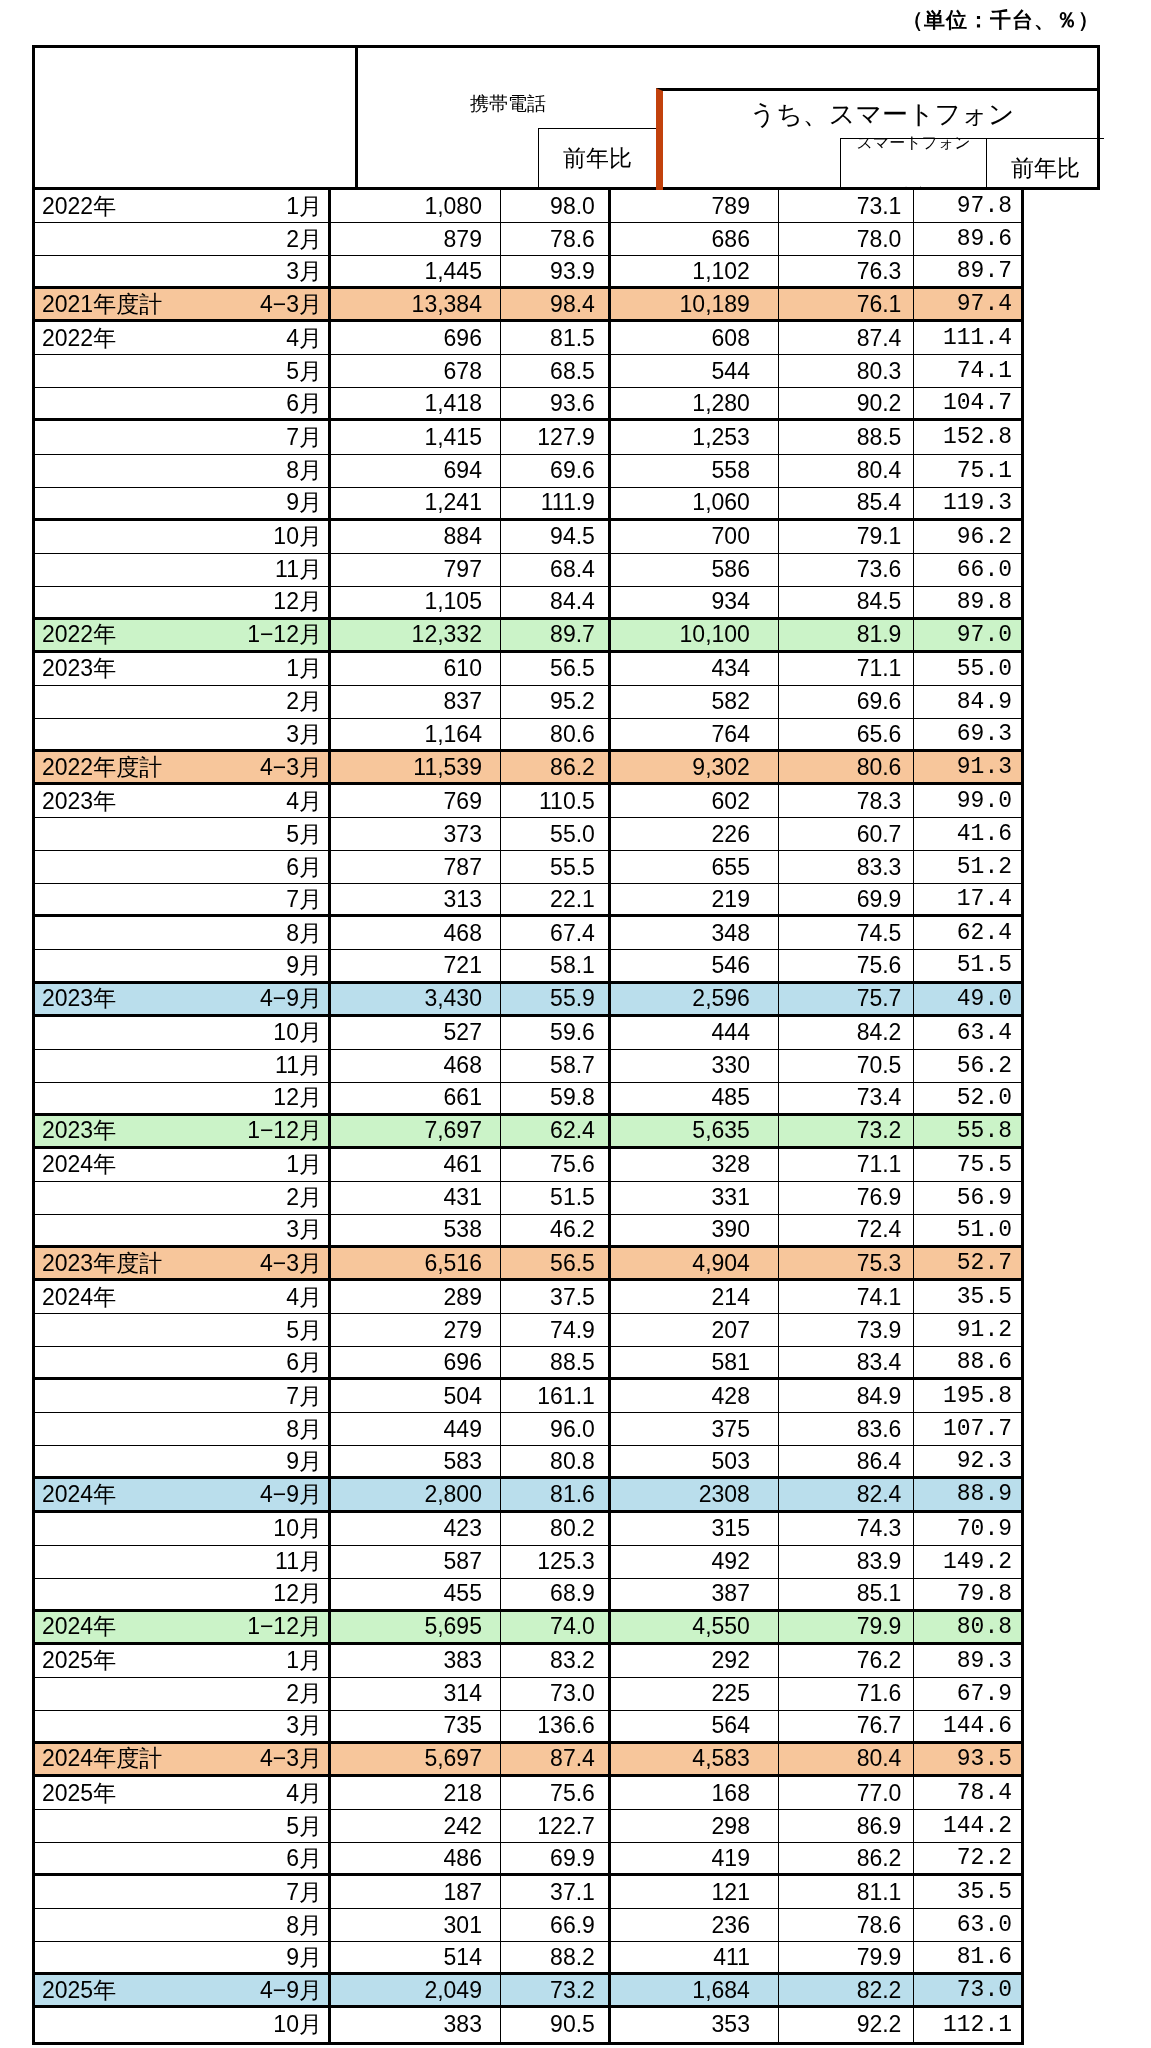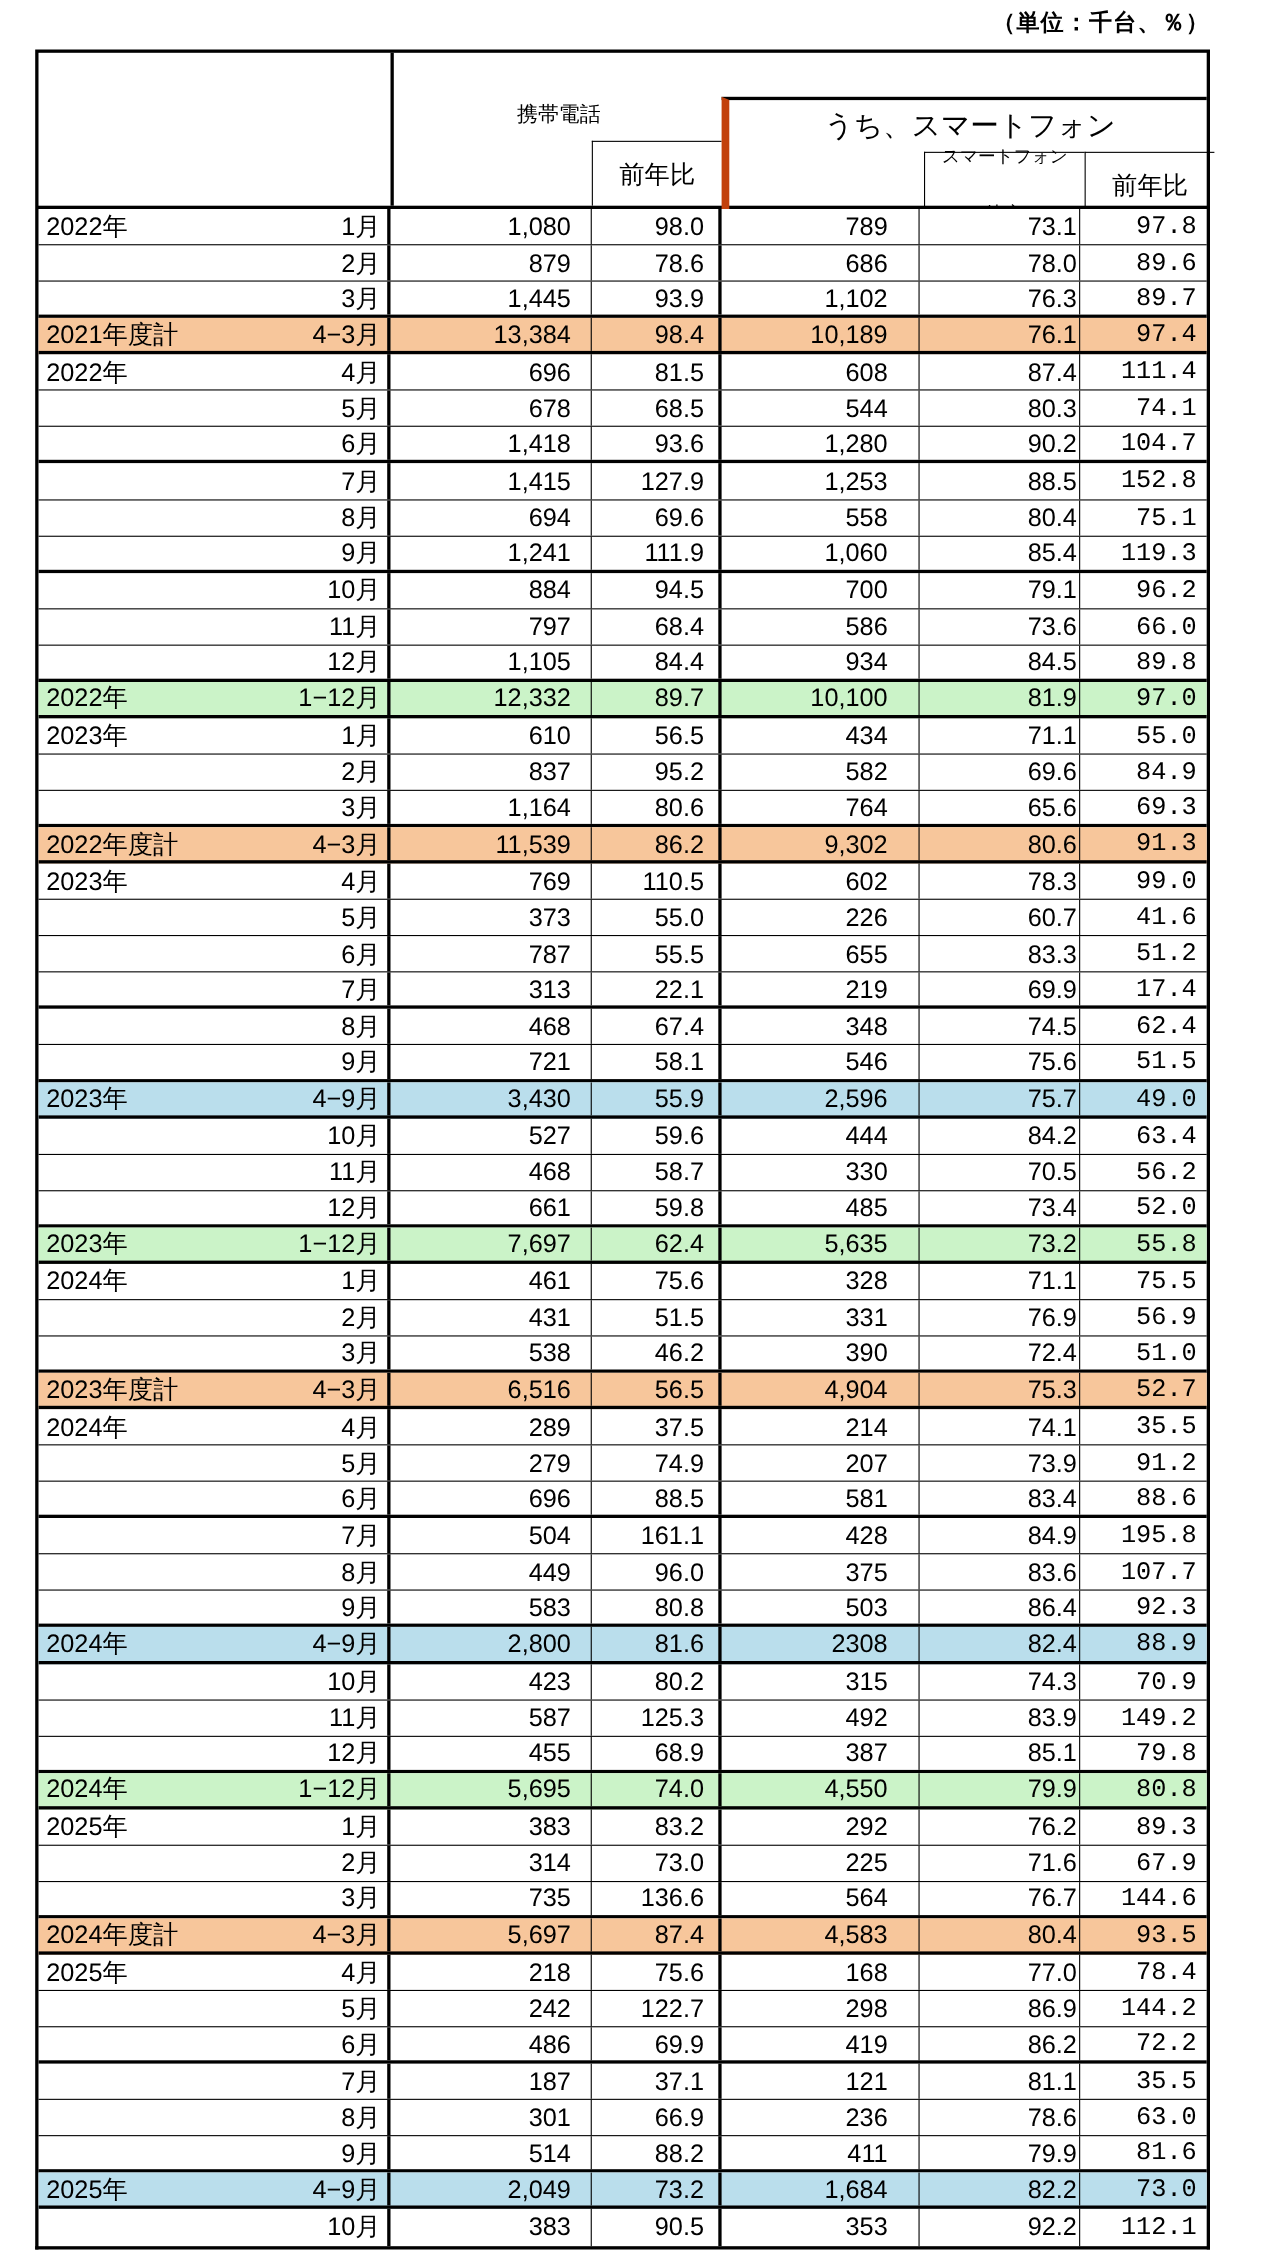--- a/index.html
+++ b/index.html
@@ -33,37 +33,37 @@
   }
   .sub-box{
     position:absolute;box-sizing:border-box;border-left:1px solid #000;border-top:1px solid #000;
     display:flex;align-items:center;justify-content:center;text-align:center;
   }
   #yoy1-box{left:503px;top:80px;width:118px;height:59px;font-size:23px;}
   #ratio-box{left:177px;top:47px;width:146px;height:59px;font-size:16px;line-height:19px;flex-direction:column;gap:33px;}
   #yoy2-box{left:323px;top:47px;width:118px;height:59px;font-size:23px;}
   
   #rows{
-    position:absolute;left:32px;top:190px;width:1068px;
+    position:absolute;left:32px;top:190px;width:992px;
     box-sizing:border-box;border-left:3px solid #000;border-right:3px solid #000;
     border-bottom:3px solid #000;background:#fff;
   }
   .row{
     display:flex;height:33.07px;box-sizing:border-box;
     border-bottom:1px solid #000;font-size:23px;
   }
   .row.thick{border-bottom-width:3px;}
   .row:last-child{border-bottom:none;}
   .cell{box-sizing:border-box;display:flex;align-items:center;overflow:hidden;}
   .c1{width:320px;border-right:3px solid #000;justify-content:space-between;
       padding-left:7px;padding-right:6px;}
   .c2{width:183px;border-right:1px solid #000;justify-content:flex-end;padding-right:18px;}
   .c3{width:118px;border-right:3px solid #000;justify-content:flex-end;padding-right:13px;}
   .c4{width:180px;border-right:1px solid #000;justify-content:flex-end;padding-right:28px;}
-  .c5{width:146px;border-right:1px solid #000;justify-content:flex-end;padding-right:2px;}
+  .c5{width:146px;border-right:1px solid #000;justify-content:flex-end;padding-right:12px;}
   .c6{width:115px;justify-content:flex-end;padding-right:9px;font-family:Liberation Mono, monospace;}
   .row.fiscal_total{background:var(--fiscal-bg);}
   .row.calendar_total{background:var(--calendar-bg);}
   .row.half_total{background:var(--half-bg);}
 </style>
 </head>
 <body style="--fiscal-bg: #F7C69B; --calendar-bg: #CBF3C8; --half-bg: #BADEEC;">
 
 <div id="unit-note">（単位：千台、％）</div>
 

